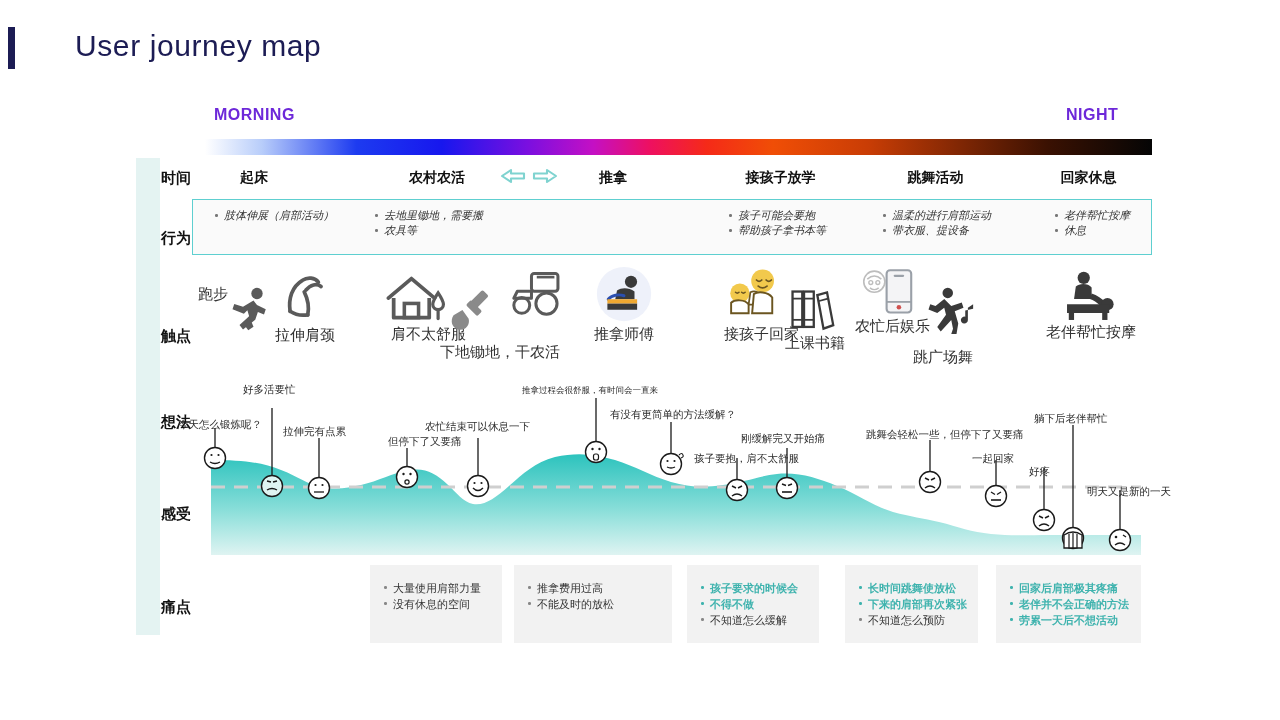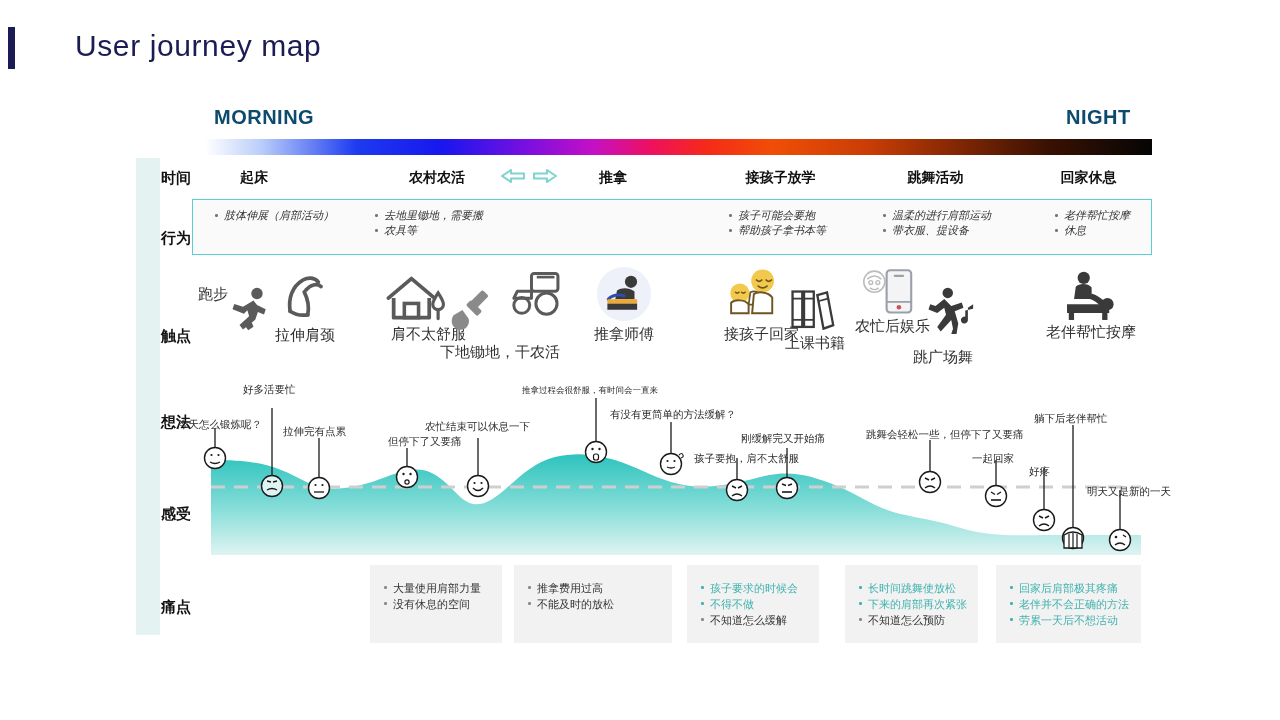--- a/index.html
+++ b/index.html
@@ -14,22 +14,22 @@
   
   .title-bar { position: absolute; left: 8px; top: 27px; width: 7px; height: 42px; background: #1c1c54; }
   .page-title {
     position: absolute; left: 35px; top: 29px;
     font-size: 30px; color: #1c1c54; letter-spacing: 0.6px;
     font-weight: 400; white-space: nowrap; margin-left: 40px;
   }
 
   
   .phase-caption {
-    position: absolute; font-size: 20px; font-weight: bold;
-    color: #0c4a6e; white-space: nowrap; letter-spacing: 0.5px;
+    position: absolute; font-size: 16px; font-weight: bold;
+    color: #6d28d9; white-space: nowrap; letter-spacing: 0.5px;
   }
   #cap-morning { left: 214px; top: 106px; }
   #cap-night   { left: 1066px; top: 106px; }
 
   
   #gradient-bar {
     position: absolute; left: 205px; top: 139px; width: 947px; height: 16px;
     background: linear-gradient(to right,
       #ffffff 0%, #b8cdfa 6%, #1d3bf0 16%, #1717ee 25%,
       #7a0fe0 34%, #c410c4 41%, #ee1060 47%, #f52a18 53%,
@@ -102,21 +102,21 @@
   }
   .pain-card ul { list-style: none; }
   .pain-card li {
     position: relative; padding-left: 9px; font-size: 11px;
     line-height: 16px; color: #333; white-space: nowrap;
   }
   .pain-card li::before {
     content: ""; position: absolute; left: 0; top: 6px;
     width: 2.5px; height: 2.5px; background: #888; border-radius: 50%;
   }
-  .pain-card li.teal { color: #3fb3ae; }
+  .pain-card li.teal { color: #3fb3ae; font-weight: bold; }
   .pain-card li.teal::before { background: #3fb3ae; }
 </style>
 </head>
 <body>
 
 <div id="stage">
 
   <div class="title-bar"></div>
   <div class="page-title">User journey map</div>
 

